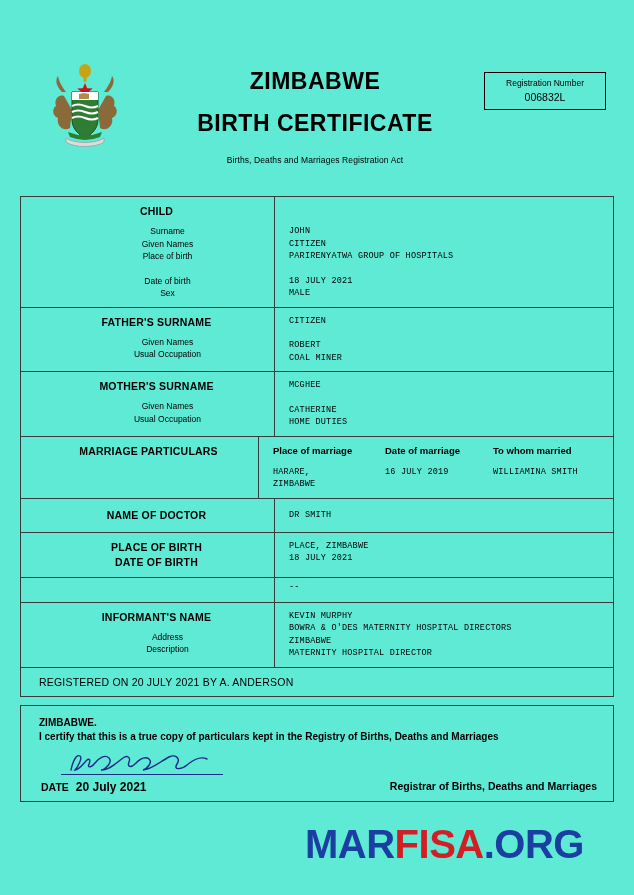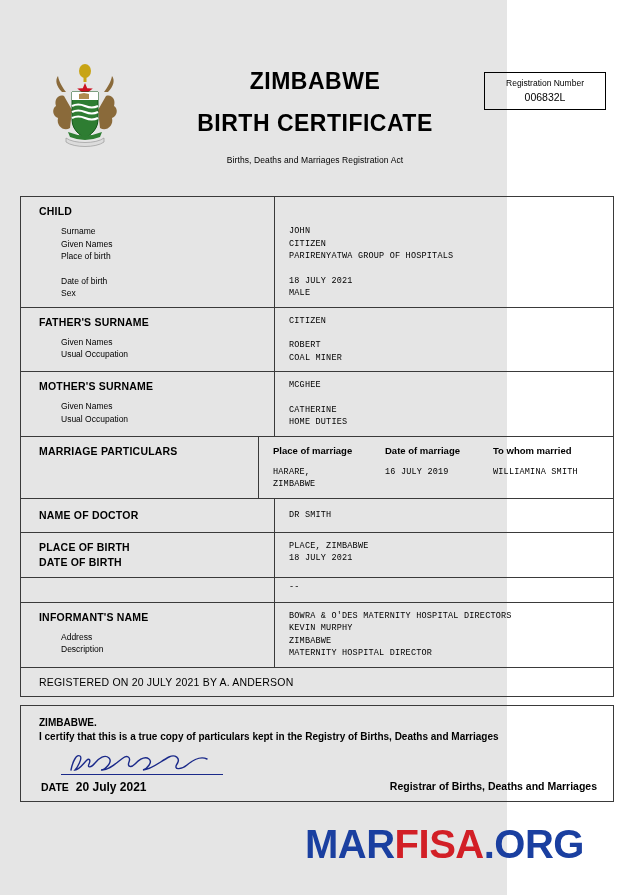--- a/index.html
+++ b/index.html
@@ -11,23 +11,23 @@
     width: 634px;
     height: 895px;
     position: relative;
     font-family: "Liberation Sans", sans-serif;
     color: #000000;
     overflow: hidden;
   }
   .page {
     position: absolute;
     left: 0; top: 0;
-    width: 507px;
+    width: 634px;
     height: 895px;
-    background: #e5e5e5;
+    background: #5eead4;
   }
 
   
   .header {
     position: absolute;
     left: 0;
     top: 52px;
     width: 634px;
     height: 115px;
   }
@@ -97,20 +97,21 @@
     display: flex;
     border-bottom: 1px solid #3a3a3a;
     box-sizing: border-box;
   }
   .row:last-child { border-bottom: none; }
   .col-left {
     width: 254px;
     box-sizing: border-box;
     padding: 7px 0 7px 18px;
     border-right: 1px solid #3a3a3a;
+    text-align: center;
   }
   .col-right {
     flex: 1;
     box-sizing: border-box;
     padding: 7px 0 7px 14px;
   }
   .sect-title {
     font-size: 10.5px;
     font-weight: bold;
     letter-spacing: 0.2px;
@@ -374,22 +375,22 @@
     </div>
 
     <div class="row">
       <div class="col-left">
         <div class="sect-title">INFORMANT'S NAME</div>
         <div class="spacer-6"></div>
         <div class="sub-label">Address</div>
         <div class="sub-label">Description</div>
       </div>
       <div class="col-right">
+        <div class="mono">KEVIN MURPHY</div>
         <div class="mono">BOWRA &amp; O'DES MATERNITY HOSPITAL DIRECTORS</div>
-        <div class="mono">KEVIN MURPHY</div>
         <div class="mono">ZIMBABWE</div>
         <div class="mono">MATERNITY HOSPITAL DIRECTOR</div>
       </div>
     </div>
 
     <div class="row">
       <div class="registered-row">REGISTERED ON 20 JULY 2021 BY A. ANDERSON</div>
     </div>
   </div>
 

